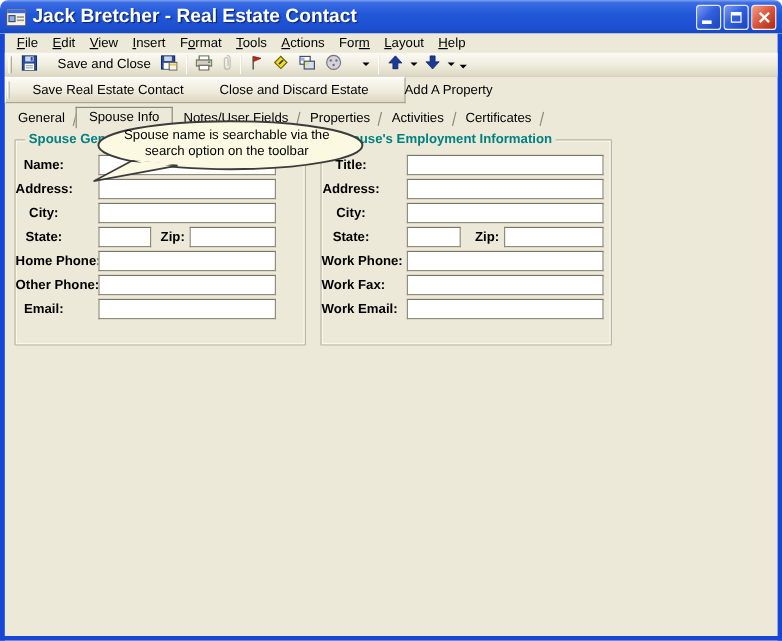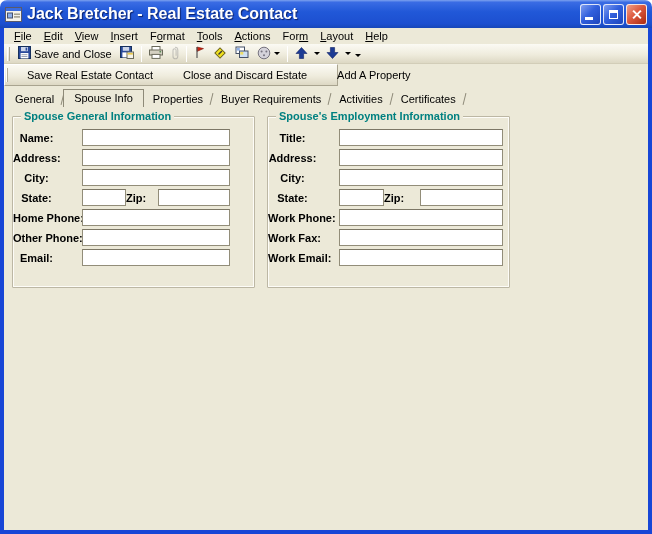--- a/index.html
+++ b/index.html
@@ -58,21 +58,21 @@
   .toolbar{
     position:absolute; top:16px; left:0; right:0; height:20px;
     display:flex; align-items:center; padding:0 2px;
     background:linear-gradient(180deg,#fbfaf4 0%,#efecdd 55%,#ddd8c4 100%);
     border-bottom:1px solid #d2cdb8;
   }
   .grip{ width:3px; height:14px; border-left:1px solid #fff; border-right:1px solid #b2ad99; margin:0 4px 0 1px; }
   .sep{ width:1px; height:16px; background:#b2ad99; border-right:1px solid #fff; margin:0 3px; }
   .tbtn{
     background:transparent; border:1px solid transparent; height:19px;
-    display:flex; align-items:center; gap:3px; padding:0 3px; cursor:default;
+    display:flex; align-items:center; gap:17px; padding:0 3px; cursor:default;
     font-family:inherit; font-size:11px; color:#000;
   }
   .tbtn.disabled{ opacity:.45; filter:grayscale(1); }
   .caret{ width:0; height:0; border-left:3px solid transparent; border-right:3px solid transparent; border-top:3px solid #000; display:inline-block; }
   .dd-btn{ background:transparent; border:none; padding:0 2px; height:19px; display:flex; align-items:center; cursor:default; }
   .overflow-btn{ margin-top:4px; }
 
   
   .actionbar{ position:absolute; top:36px; left:0; right:0; height:23px; }
   .band{
@@ -121,21 +121,21 @@
   .frow{ display:flex; align-items:center; margin:0 0 3px 0; height:17px; }
   .flabel{ text-align:center; font-weight:bold; padding-right:22px; white-space:nowrap; }
   .g0 .flabel{ width:69px; }
   .g1 .flabel{ width:71px; }
   .tinput{
     height:17px; background:#fff; border:1px solid #928d79; border-top-color:#7c7766;
     font-family:inherit; font-size:11px; padding:0 2px;
   }
   .g0 .w-full{ width:148px; } .g1 .w-full{ width:164px; }
   .g0 .w-state{ width:44px; }  .g1 .w-state{ width:45px; }
-  .ziplabel{ font-weight:bold; padding-right:4px; white-space:nowrap; }
+  .ziplabel{ font-weight:bold; text-align:right; padding-right:4px; white-space:nowrap; }
   .g0 .ziplabel{ width:32px; } .g1 .ziplabel{ width:36px; }
   .g0 .w-zip{ width:72px; }   .g1 .w-zip{ width:83px; }
 
   
   .bubble{ position:absolute; left:64px; top:72px; width:240px; height:64px; z-index:5; pointer-events:none; }
   .bubble svg{ position:absolute; left:0; top:0; }
   .bubble-text{
     position:absolute; left:18px; top:7px; width:206px; text-align:center;
     line-height:13px; color:#000;
   }
@@ -297,22 +297,22 @@
         <span class="grip"></span>
       <button class="abtn">Save Real Estate Contact</button>
           <button class="abtn">Close and Discard Estate</button>
           <button class="abtn">Add A Property</button>
         </div>
     </div>
 
     <div class="tabs" id="tabs">
         <div class="tab">General</div>
         <div class="tab active">Spouse Info</div>
+        <div class="tab">Notes/User Fields</div>
         <div class="tab">Properties</div>
-        <div class="tab">Buyer Requirements</div>
         <div class="tab">Activities</div>
         <div class="tab">Certificates</div>
       </div>
 
     <div id="groups">
         <div class="groupbox g0">
           <span class="group-title">Spouse General Information</span>
           <div class="frow">
             <span class="flabel">Name:</span>
             <input class="tinput w-full" type="text" style="">
@@ -372,15 +372,26 @@
             <span class="flabel">Work Fax:</span>
             <input class="tinput w-full" type="text" style="">
           </div>
           <div class="frow">
             <span class="flabel">Work Email:</span>
             <input class="tinput w-full" type="text" style="">
           </div>
         </div>
       </div>
 
+    <div class="bubble">
+      <svg width="240" height="64" viewBox="0 0 240 64">
+        <ellipse cx="124" cy="21" rx="110" ry="20" fill="#fcf9e3" stroke="#3c3c3c" stroke-width="1.6"></ellipse>
+        <path d="M42 34 L10 51 L80 38 Z" fill="#fcf9e3" stroke="#3c3c3c" stroke-width="1.4"></path>
+        <path d="M44 33.5 L78 36.5 L60 39.5 Z" fill="#fcf9e3" stroke="none"></path>
+      </svg>
+      <div class="bubble-text">
+        <div>Spouse name is searchable via the</div>
+        <div>search option on the toolbar</div>
+      </div>
+    </div>
 
   </div>
 </div>
 
 </body></html>

